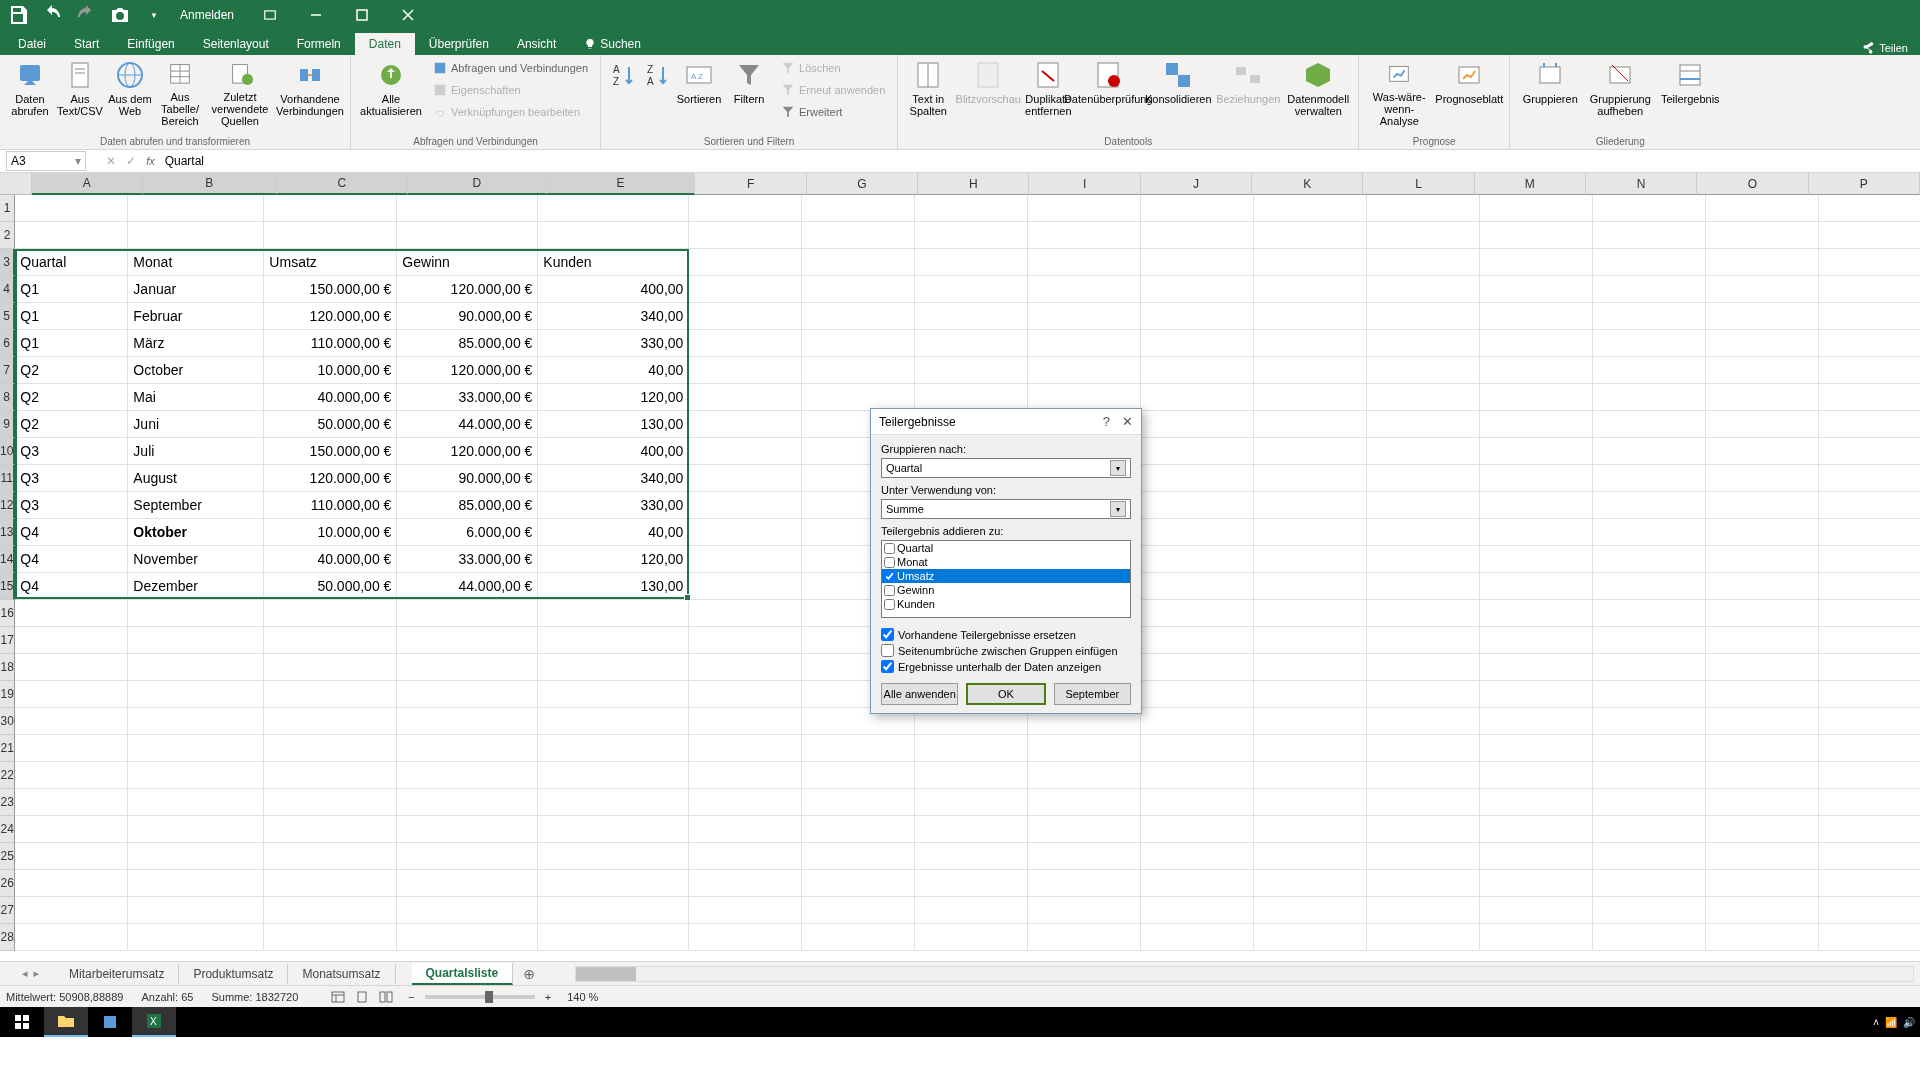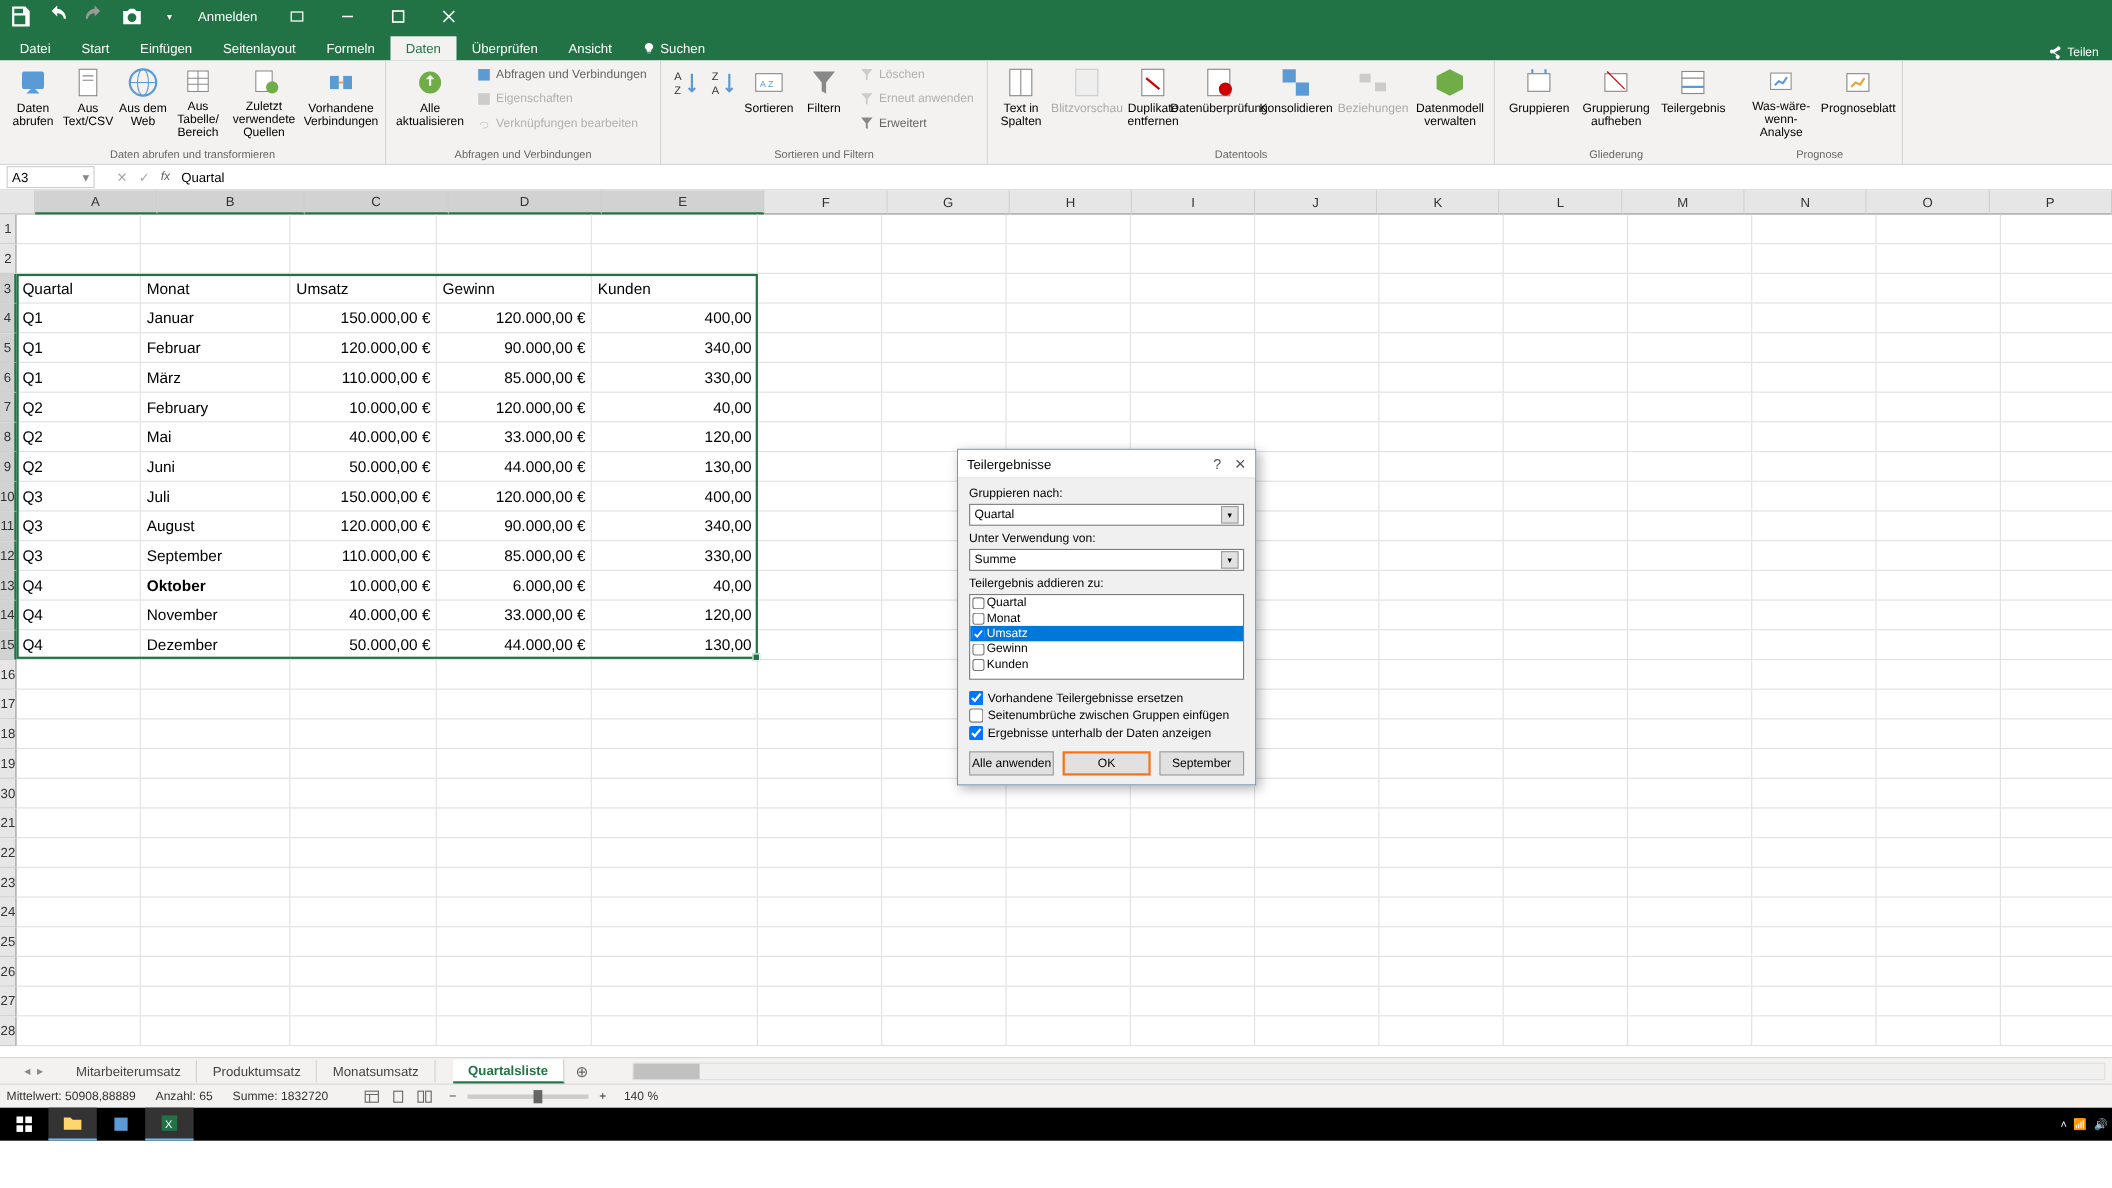--- a/index.html
+++ b/index.html
@@ -67,21 +67,21 @@
     .dialog-label { margin-bottom: 3px; display: block; }
     .dialog-select { width: 100%; height: 20px; border: 1px solid #7a7a7a; background: #fff; display: flex; align-items: center; padding: 0 4px; margin-bottom: 6px; font-size: 11px; }
     .dialog-select .dd-btn { margin-left: auto; width: 16px; height: 16px; background: #e1e1e1; border: 1px solid #999; display: flex; align-items: center; justify-content: center; font-size: 8px; }
     .dialog-list { width: 100%; height: 78px; border: 1px solid #7a7a7a; background: #fff; overflow: auto; margin-bottom: 10px; }
     .dialog-list .opt { height: 14px; display: flex; align-items: center; padding: 0 2px; gap: 2px; }
     .dialog-list .opt.selected { background: #0078d7; color: #fff; }
     .dialog-list .opt input[type=checkbox] { width: 11px; height: 11px; }
     .dialog-check { display: flex; align-items: center; gap: 4px; margin-bottom: 3px; }
     .dialog-buttons { display: flex; gap: 8px; margin-top: 10px; }
     .dialog-btn { flex: 1; height: 22px; border: 1px solid #999; background: #e1e1e1; font-size: 11px; cursor: pointer; display: flex; align-items: center; justify-content: center; }
-    .dialog-btn.primary { border: 2px solid #f97316; }
+    .dialog-btn.primary { border: 2px solid #4d7c0f; }
     
     
     .sheet-tabs { height: 24px; background: #f3f2f1; border-top: 1px solid #d5d5d5; display: flex; align-items: center; padding: 0 6px; }
     .sheet-nav { display: flex; gap: 6px; color: #888; padding: 0 16px; }
     .sheet-tab { padding: 3px 14px; border-right: 1px solid #ccc; font-size: 12px; background: #f3f2f1; cursor: pointer; color: #444; }
     .sheet-tab.active { background: #fff; border-bottom: 2px solid #217346; font-weight: bold; color: #217346; margin-left: 16px; }
     .sheet-add { padding: 0 10px; cursor: pointer; font-size: 14px; color: #666; }
     .hscroll-track { flex: 1; margin-left: 30px; height: 16px; background: #f0f0f0; border: 1px solid #ddd; position: relative; }
     .hscroll-thumb { position: absolute; height: 100%; background: #c1c1c1; }
     
@@ -365,20 +365,40 @@
       <div class="ribbon-btn-large wide">
           <svg class="icon" viewBox="0 0 32 32">
             <path d="M16 4l12 6v12l-12 6-12-6V10l12-6z" fill="#70ad47"></path>
           </svg>
           <span>Datenmodell verwalten</span>
         </div>
     </div>
     <div class="group-label">Datentools</div>
   </div>
 
+  <div class="ribbon-group">
+    <div class="group-buttons">
+      <div class="ribbon-btn-large wide">
+          <svg class="icon" viewBox="0 0 32 32">
+            <rect x="6" y="8" width="20" height="16" fill="#fff" stroke="#888"></rect>
+            <path d="M10 20l4-4 4 2 4-6" stroke="#5b9bd5" stroke-width="2" fill="none"></path>
+          </svg>
+          <span>Was-wäre-wenn- Analyse</span>
+        </div>
+      <div class="ribbon-btn-large wide">
+          <svg class="icon" viewBox="0 0 32 32">
+            <rect x="6" y="8" width="20" height="16" fill="#fff" stroke="#888"></rect>
+            <path d="M10 20l4-4 4 2 4-6" stroke="#e8a33d" stroke-width="2" fill="none"></path>
+          </svg>
+          <span>Prognoseblatt</span>
+        </div>
+    </div>
+    <div class="group-label">Prognose</div>
+  </div>
+
   <div class="ribbon-group" style="border-right:none">
     <div class="group-buttons">
       <div class="ribbon-btn-large wide">
           <svg class="icon" viewBox="0 0 32 32">
             <rect x="6" y="8" width="20" height="16" fill="#fff" stroke="#888"></rect>
             <path d="M10 4v4M22 4v4" stroke="#5b9bd5" stroke-width="2"></path>
           </svg>
           <span>Gruppieren</span>
         </div>
       <div class="ribbon-btn-large wide">
@@ -391,40 +411,20 @@
       <div class="ribbon-btn-large wide">
           <svg class="icon" viewBox="0 0 32 32">
             <rect x="6" y="6" width="20" height="20" fill="#fff" stroke="#888"></rect>
             <line x1="6" y1="12" x2="26" y2="12" stroke="#888"></line>
             <line x1="6" y1="20" x2="26" y2="20" stroke="#5b9bd5" stroke-width="2"></line>
           </svg>
           <span>Teilergebnis</span>
         </div>
     </div>
     <div class="group-label">Gliederung</div>
-  </div>
-
-  <div class="ribbon-group">
-    <div class="group-buttons">
-      <div class="ribbon-btn-large wide">
-          <svg class="icon" viewBox="0 0 32 32">
-            <rect x="6" y="8" width="20" height="16" fill="#fff" stroke="#888"></rect>
-            <path d="M10 20l4-4 4 2 4-6" stroke="#5b9bd5" stroke-width="2" fill="none"></path>
-          </svg>
-          <span>Was-wäre-wenn- Analyse</span>
-        </div>
-      <div class="ribbon-btn-large wide">
-          <svg class="icon" viewBox="0 0 32 32">
-            <rect x="6" y="8" width="20" height="16" fill="#fff" stroke="#888"></rect>
-            <path d="M10 20l4-4 4 2 4-6" stroke="#e8a33d" stroke-width="2" fill="none"></path>
-          </svg>
-          <span>Prognoseblatt</span>
-        </div>
-    </div>
-    <div class="group-label">Prognose</div>
   </div>
 </div>
 
 <div class="formula-row">
   <div class="name-box">
     <span>A3</span>
     <span class="dd">▾</span>
   </div>
   <div class="formula-controls">
     <span>✕</span>
@@ -592,21 +592,21 @@
           <div class="cell" style="width: 113px;"></div>
           <div class="cell" style="width: 113px;"></div>
           <div class="cell" style="width: 113px;"></div>
           <div class="cell" style="width: 113px;"></div>
           <div class="cell" style="width: 113px;"></div>
           <div class="cell" style="width: 113px;"></div>
           <div class="cell" style="width: 113px;"></div>
         </div>
         <div class="cell-row">
           <div class="cell" style="width: 113px;">Q2</div>
-          <div class="cell" style="width: 136px;">February</div>
+          <div class="cell" style="width: 136px;">October</div>
           <div class="cell r" style="width: 133px;">10.000,00 €</div>
           <div class="cell r" style="width: 141px;">120.000,00 €</div>
           <div class="cell r" style="width: 151px;">40,00</div>
           <div class="cell" style="width: 113px;"></div>
           <div class="cell" style="width: 113px;"></div>
           <div class="cell" style="width: 113px;"></div>
           <div class="cell" style="width: 113px;"></div>
           <div class="cell" style="width: 113px;"></div>
           <div class="cell" style="width: 113px;"></div>
           <div class="cell" style="width: 113px;"></div>

